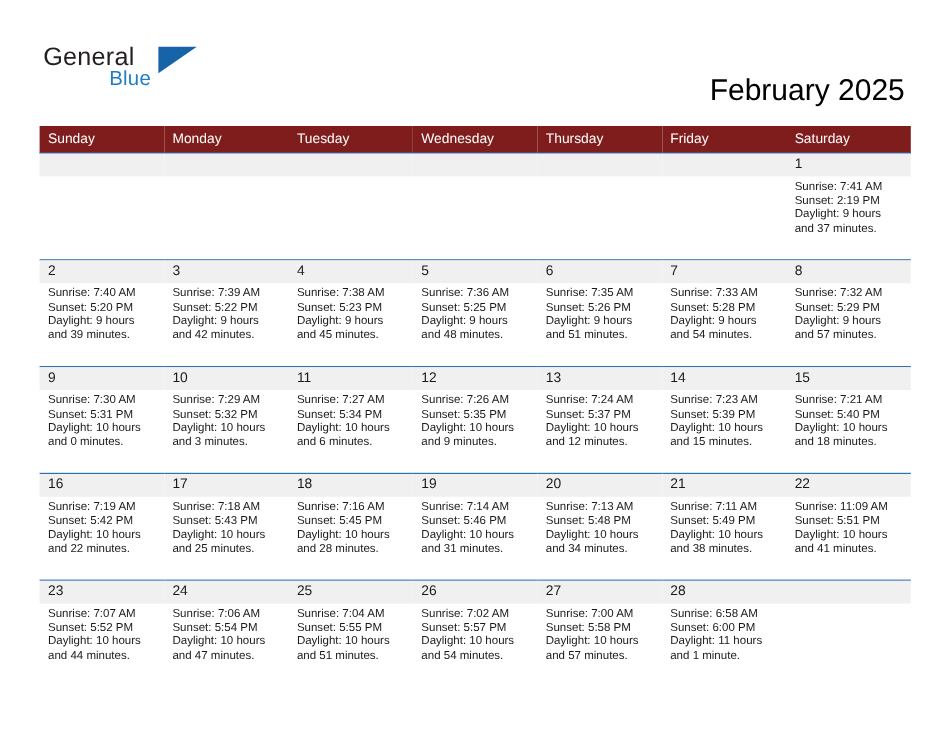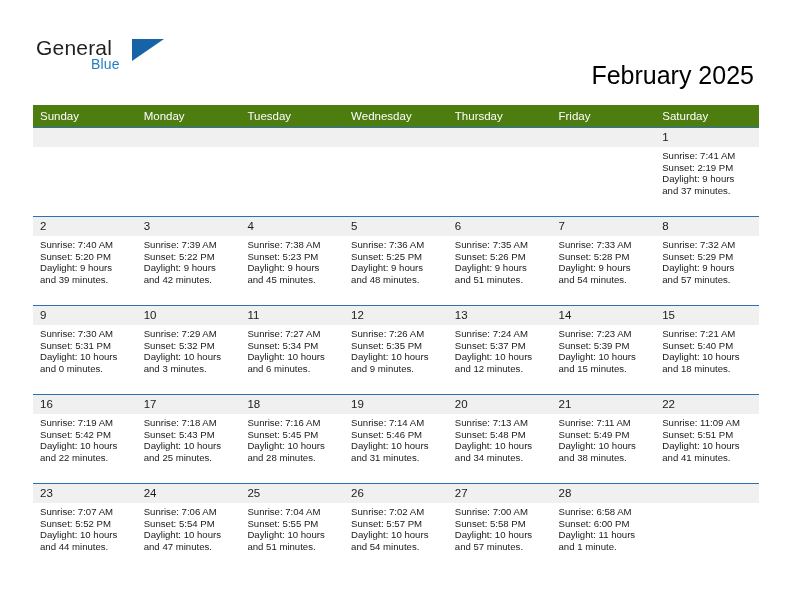--- a/index.html
+++ b/index.html
@@ -43,21 +43,21 @@
     font-size: 21px;
     letter-spacing: 0.2px;
     color: #231f20;
     font-family: "Liberation Sans", sans-serif;
     text-align: right;
   }
   .logo-blue {
     position: absolute;
     left: 55px;
     top: 20px;
-    font-size: 14px;
+    font-size: 17px;
     letter-spacing: 0.2px;
     color: #1f7fc4;
     font-family: "Liberation Sans", sans-serif;
   }
   .logo-triangle {
     position: absolute;
     left: 96px;
     top: 3px;
     width: 0;
     height: 0;
@@ -87,21 +87,21 @@
   
   .calendar {
     position: absolute;
     left: 33px;
     top: 105px;
     width: 726px;
     border-collapse: collapse;
     table-layout: fixed;
   }
   .calendar th {
-    background: #4d7c0f;
+    background: #7f1d1d;
     color: #ffffff;
     font-size: 11.5px;
     font-weight: normal;
     text-align: left;
     padding: 5px 0 5px 7px;
     height: 19px;
     box-sizing: border-box;
   }
   .calendar td {
     width: 103.71px;

